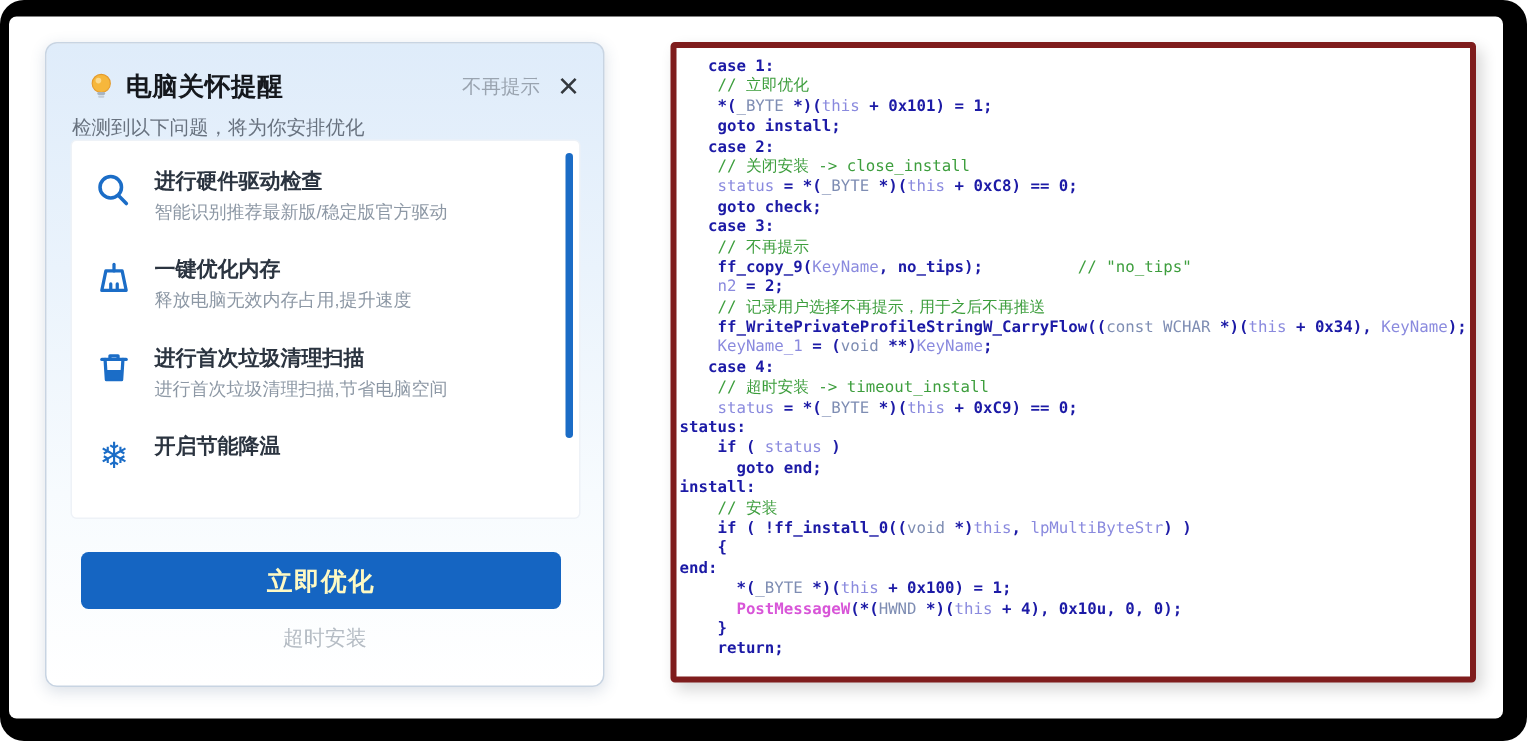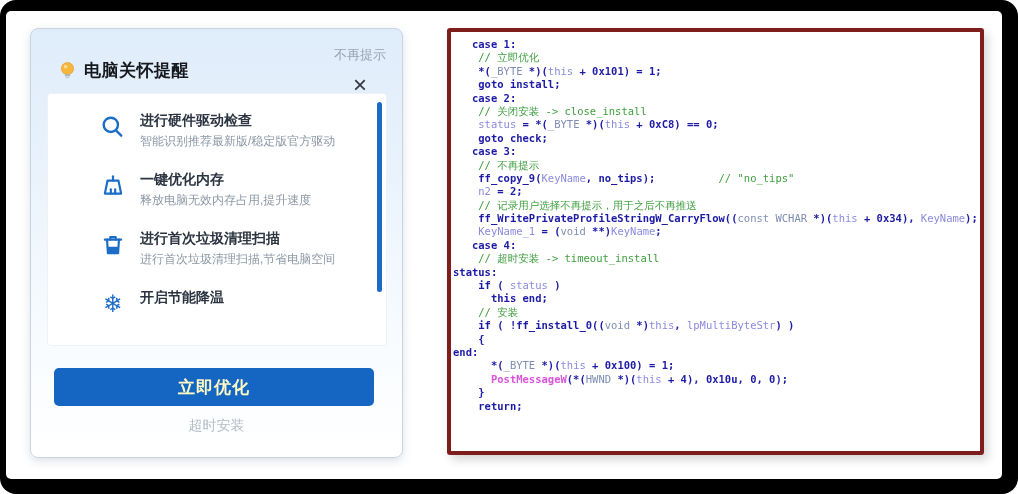--- a/index.html
+++ b/index.html
@@ -11,30 +11,30 @@
   
   .dialog {
     position:absolute; left:24px; top:17px; width:373px; height:430px;
     background:linear-gradient(180deg,#dfecfa 0%, #eaf3fc 35%, #f7fbfe 70%, #ffffff 100%);
     border:1px solid #c8d4e2; border-radius:8px;
     box-shadow:0 3px 10px rgba(60,90,130,.18);
   }
   .dlg-header { display:flex; align-items:center; padding:17px 16px 0 28px; }
   .bulb { width:17px; height:19px; flex:0 0 auto; }
   .dlg-title { font-size:17px; font-weight:bold; color:#15181d; margin-left:8px; letter-spacing:.5px; }
-  .dlg-head-right { margin-left:auto; display:flex; align-items:center; gap:12px;flex-direction:column; }
+  .dlg-head-right { margin-left:auto; display:flex; align-items:center; gap:12px; }
   .dismiss { font-size:13px; color:#9aa4b0; cursor:pointer; }
   .close-x { font-size:24px; line-height:18px; color:#33383d; cursor:pointer; font-weight:400; }
   .dlg-subtitle { font-size:13px; color:#68727f; padding:7px 16px 0 17px; }
 
   .list-panel {
     position:absolute; left:16px; top:64px; width:340px; height:253px;
     background:#fff; border-radius:4px; border:1px solid #eef2f7;
   }
-  .care-item { display:flex; align-items:flex-start; padding:0 14px; margin-top:21px;margin-left:37px; }
+  .care-item { display:flex; align-items:flex-start; padding:0 14px; margin-top:21px; }
   .care-item:first-child { margin-top:18px; }
   .item-ico { width:28px; height:28px; flex:0 0 auto; margin-right:13px; margin-top:1px;
               display:flex; align-items:center; justify-content:center; color:#1b6dc7; }
   .snow { font-size:24px; line-height:24px; color:#1b6dc7; font-family:"DejaVu Sans", sans-serif; }
   .item-title { font-size:14px; font-weight:bold; color:#2b3440; line-height:17px; }
   .item-desc  { font-size:12px; color:#8d98a5; margin-top:4px; }
 
   .scroll-thumb { position:absolute; right:4px; top:8px; width:5px; height:190px;
                   background:#1b6cc6; border-radius:3px; }
 
@@ -163,23 +163,25 @@
         <div class="code-line"><span class="cd-d">    goto check;</span></div>
         <div class="code-line"><span class="cd-d">   case 3:</span></div>
         <div class="code-line"><span class="cd-c">    // 不再提示</span></div>
         <div class="code-line"><span class="cd-d">    ff_copy_9(</span><span class="cd-v">KeyName</span><span class="cd-d">, no_tips);          </span><span class="cd-c">// "no_tips"</span></div>
         <div class="code-line"><span class="cd-d">    </span><span class="cd-v">n2</span><span class="cd-d"> = 2;</span></div>
         <div class="code-line"><span class="cd-c">    // 记录用户选择不再提示，用于之后不再推送</span></div>
         <div class="code-line"><span class="cd-d">    ff_WritePrivateProfileStringW_CarryFlow((</span><span class="cd-t">const WCHAR</span><span class="cd-d"> *)(</span><span class="cd-v">this</span><span class="cd-d"> + 0x34), </span><span class="cd-v">KeyName</span><span class="cd-d">);</span></div>
         <div class="code-line"><span class="cd-d">    </span><span class="cd-v">KeyName_1</span><span class="cd-d"> = (</span><span class="cd-t">void</span><span class="cd-d"> **)</span><span class="cd-v">KeyName</span><span class="cd-d">;</span></div>
         <div class="code-line"><span class="cd-d">   case 4:</span></div>
         <div class="code-line"><span class="cd-c">    // 超时安装 -&gt; timeout_install</span></div>
+        <div class="code-line"><span class="cd-d">    </span><span class="cd-v">status</span><span class="cd-d"> = *(</span><span class="cd-t">_BYTE</span><span class="cd-d"> *)(</span><span class="cd-v">this</span><span class="cd-d"> + 0xC9) == 0;</span></div>
         <div class="code-line"><span class="cd-d">status:</span></div>
         <div class="code-line"><span class="cd-d">    if ( </span><span class="cd-v">status</span><span class="cd-d"> )</span></div>
-        <div class="code-line"><span class="cd-d">      this end;</span></div>
+        <div class="code-line"><span class="cd-d">      goto end;</span></div>
+        <div class="code-line"><span class="cd-d">install:</span></div>
         <div class="code-line"><span class="cd-c">    // 安装</span></div>
         <div class="code-line"><span class="cd-d">    if ( !ff_install_0((</span><span class="cd-t">void</span><span class="cd-d"> *)</span><span class="cd-v">this</span><span class="cd-d">, </span><span class="cd-v">lpMultiByteStr</span><span class="cd-d">) )</span></div>
         <div class="code-line"><span class="cd-d">    {</span></div>
         <div class="code-line"><span class="cd-d">end:</span></div>
         <div class="code-line"><span class="cd-d">      *(</span><span class="cd-t">_BYTE</span><span class="cd-d"> *)(</span><span class="cd-v">this</span><span class="cd-d"> + 0x100) = 1;</span></div>
         <div class="code-line"><span class="cd-d">      </span><span class="cd-i">PostMessageW</span><span class="cd-d">(*(</span><span class="cd-t">HWND</span><span class="cd-d"> *)(</span><span class="cd-v">this</span><span class="cd-d"> + 4), 0x10u, 0, 0);</span></div>
         <div class="code-line"><span class="cd-d">    }</span></div>
         <div class="code-line"><span class="cd-d">    return;</span></div>
       </div>
 

